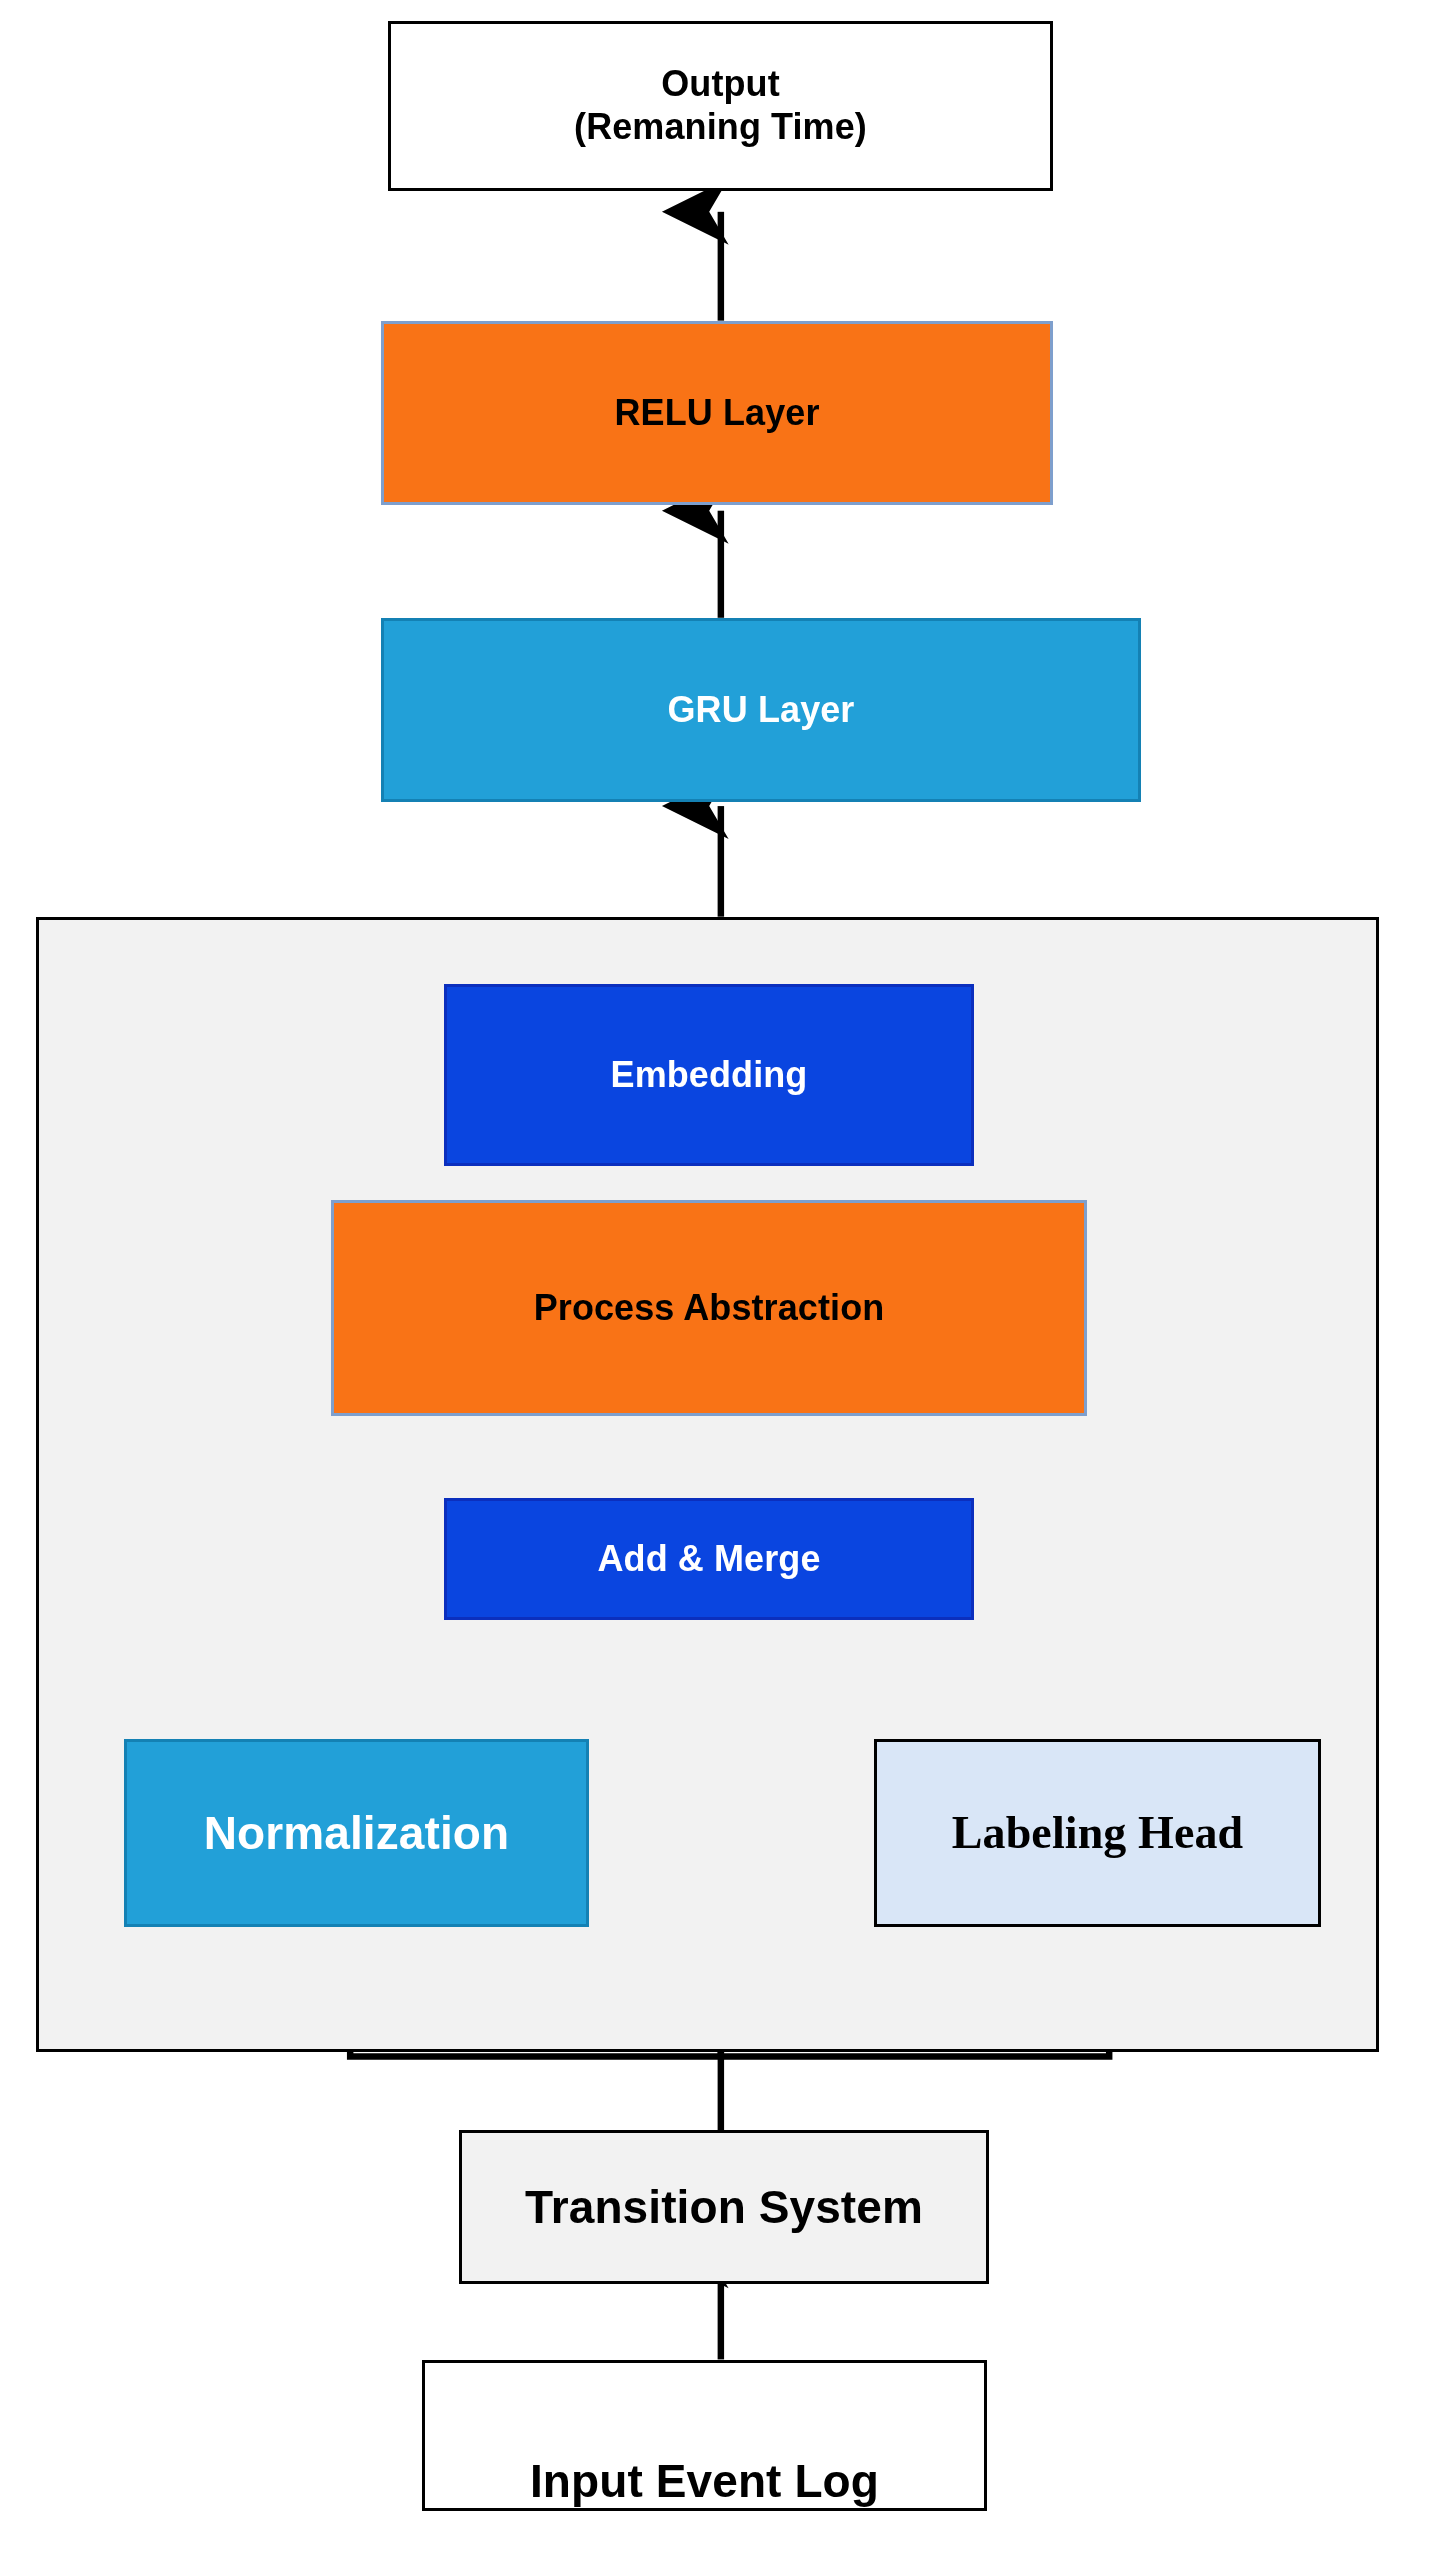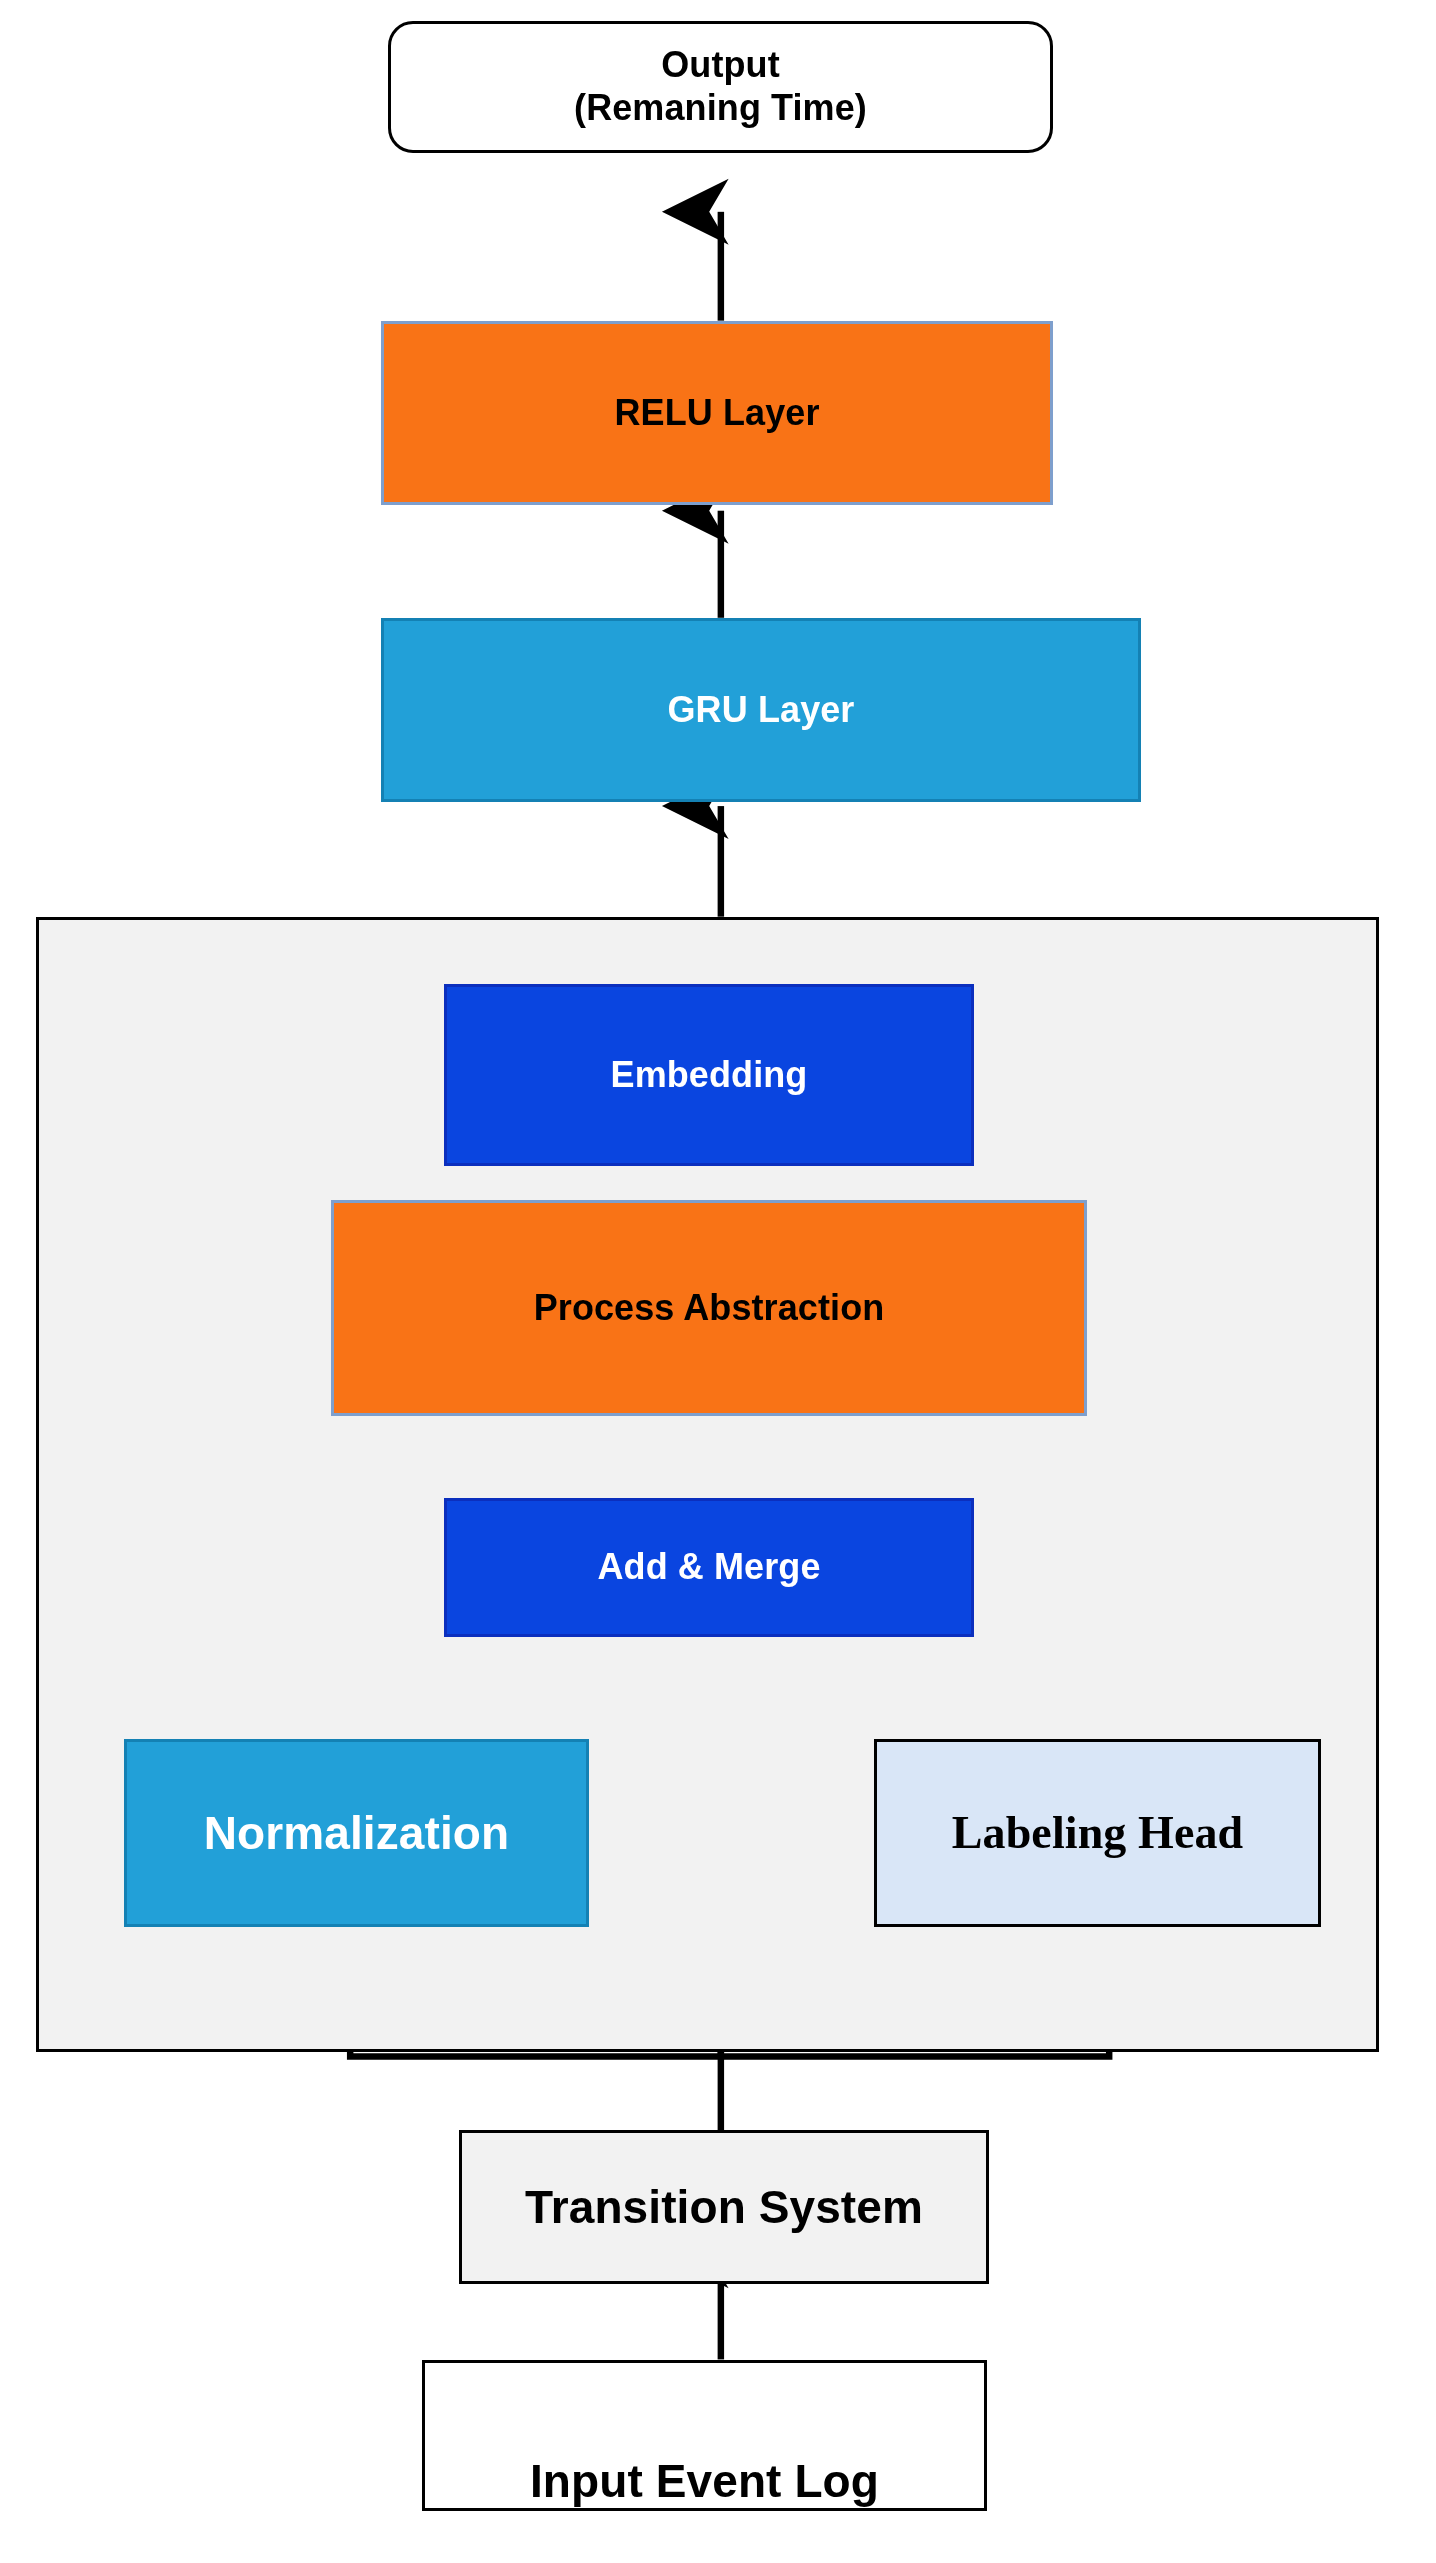--- a/index.html
+++ b/index.html
@@ -52,21 +52,21 @@
     <path d="M1225,3487 L1225,3495 L595,3495 L595,3290" fill="none" stroke="#000" stroke-width="11" marker-end="url(#ah-up)"></path>
     <path d="M1225,3495 L1885,3495 L1885,3290" fill="none" stroke="#000" stroke-width="11" marker-end="url(#ah-up)"></path>
 
     <line x1="1225" y1="3720" x2="1225" y2="3487" stroke="#000" stroke-width="11"></line>
 
     <line x1="1225" y1="4010" x2="1225" y2="3833" stroke="#000" stroke-width="11" marker-end="url(#ah-up)"></line>
   </svg>
 
   <div class="group-box" style="left:36px;top:917px;width:1343px;height:1135px;"></div>
 
-  <div class="node n-white" style="left:388px;top:20.6px;width:665px;height:132px;border-radius:25px;">
+  <div class="node n-white" style="left:388px;top:20.6px;width:665px;height:170px;">
     <div class="lbl f62">
       <span>Output</span><br>
       <span>(Remaning Time)</span>
     </div>
   </div>
 
   <div class="node n-lightblue" style="left:381px;top:321px;width:672px;height:184px;">
     <div class="lbl f62">RELU Layer</div>
   </div>
 
@@ -75,21 +75,21 @@
   </div>
 
   <div class="node n-blue" style="left:444px;top:984px;width:530px;height:182px;">
     <div class="lbl f62">Embedding</div>
   </div>
 
   <div class="node n-lightblue" style="left:331px;top:1200px;width:756px;height:216px;">
     <div class="lbl f62">Process Abstraction</div>
   </div>
 
-  <div class="node n-blue" style="left:444px;top:1498px;width:530px;height:139px;">
+  <div class="node n-blue" style="left:444px;top:1498px;width:530px;height:122px;">
     <div class="lbl f62">Add &amp; Merge</div>
   </div>
 
   <div class="node n-cyan" style="left:124px;top:1739px;width:465px;height:188px;">
     <div class="lbl f58">Normalization</div>
   </div>
 
   <div class="node n-lightblue-black" style="left:874px;top:1739px;width:447px;height:188px;font-family:Liberation Serif, serif;">
     <div class="lbl f58">Labeling Head</div>
   </div>

